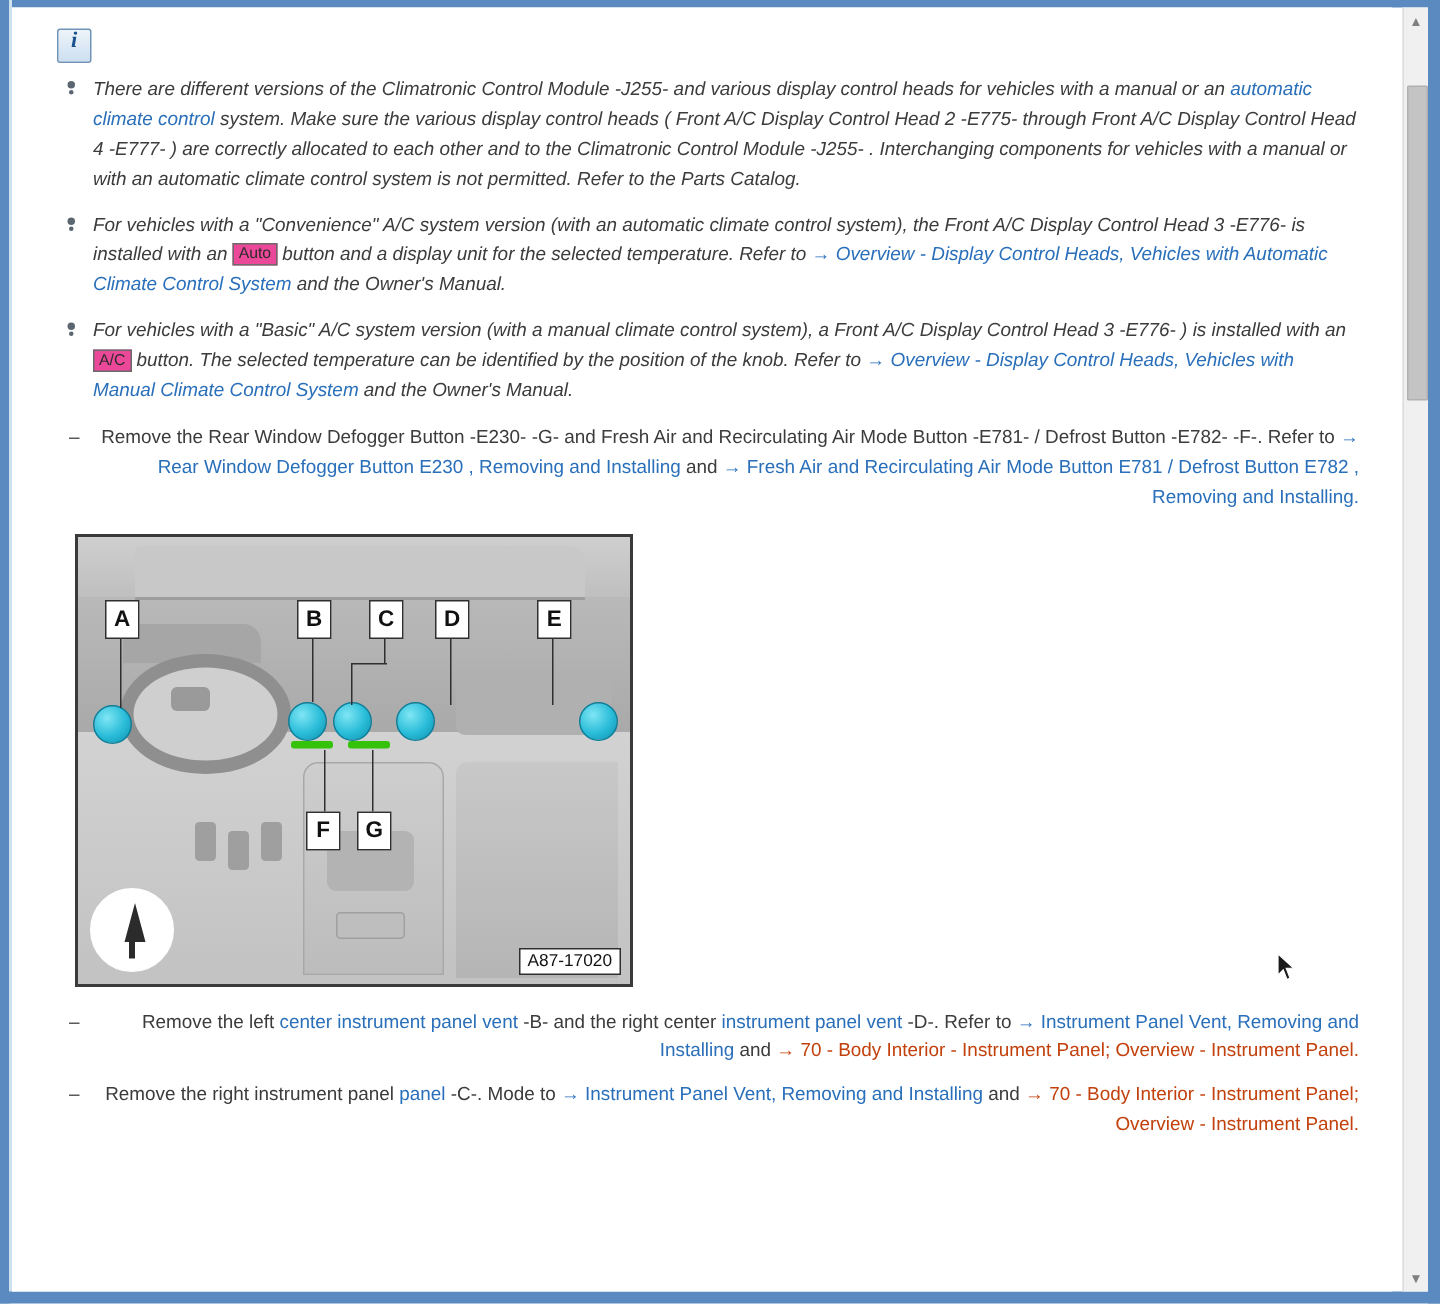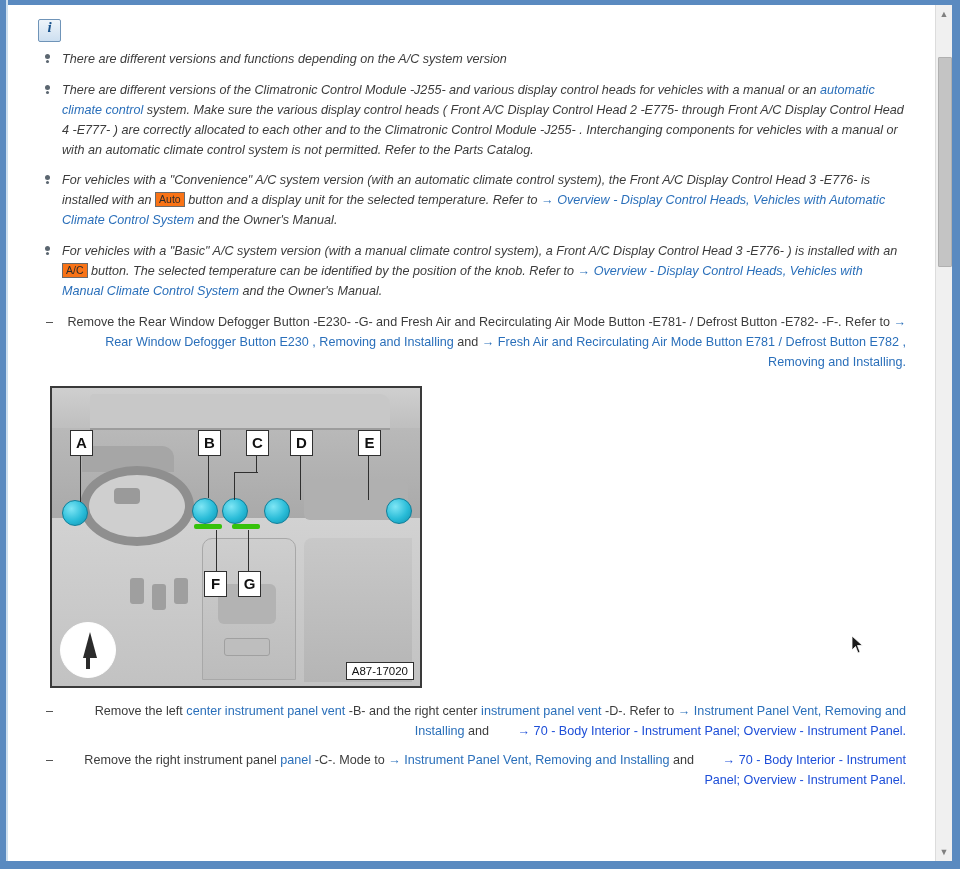--- a/index.html
+++ b/index.html
@@ -148,34 +148,33 @@
     height: 5px;
     background: #5b6670;
     border-radius: 50%;
     box-shadow: 0 5px 0 -1px #5b6670;
   }
   a.link {
     color: #2a6fba;
     text-decoration: none;
   }
   .arrow-link {
-    color: #1d4ed8;
+    color: #c2410c;
     text-decoration: none;
-    margin-left: 25px;
   }
   .kbd {
     display: inline-block;
     border: 1px solid #6a6a6a;
     padding: 0 3px;
     font-size: 10.5px;
     font-style: normal;
     line-height: 13px;
     color: #2b2b2b;
     vertical-align: 1px;
-    background: #f97316;
+    background: #ec4899;
   }
   h2.section {
     font-size: 12.8px;
     font-weight: normal;
     color: #3c3c3c;
     margin: 15px 0 9px 0;
   }
   ul.dashes {
     list-style: none;
     margin: 0;
@@ -389,23 +388,20 @@
   <div class="frame-bottom"></div>
 
   <div class="content">
     <div class="inner">
 
 
       <span class="info-icon"></span>
 
       <ul class="bullets">
 
-        <li>
-          <span>There are different versions and functions depending on the A/C system version</span>
-        </li>
 
         <li>
           <span>There are different versions of the Climatronic Control Module -J255- and various display control heads for vehicles with a manual or an </span><a class="link" href="#">automatic climate control</a><span> system. Make sure the various display control heads ( Front A/C Display Control Head 2 -E775- through Front A/C Display Control Head 4 -E777- ) are correctly allocated to each other and to the Climatronic Control Module -J255- . Interchanging components for vehicles with a manual or with an automatic climate control system is not permitted. Refer to the Parts Catalog.</span>
         </li>
 
         <li>
           <span>For vehicles with a "Convenience" A/C system version (with an automatic climate control system), the Front A/C Display Control Head 3 -E776- is installed with an </span><span class="kbd">Auto</span><span> button and a display unit for the selected temperature. Refer to </span><a class="link" href="#">→ Overview - Display Control Heads, Vehicles with Automatic Climate Control System</a><span> and the Owner's Manual.</span>
         </li>
 
         <li>

